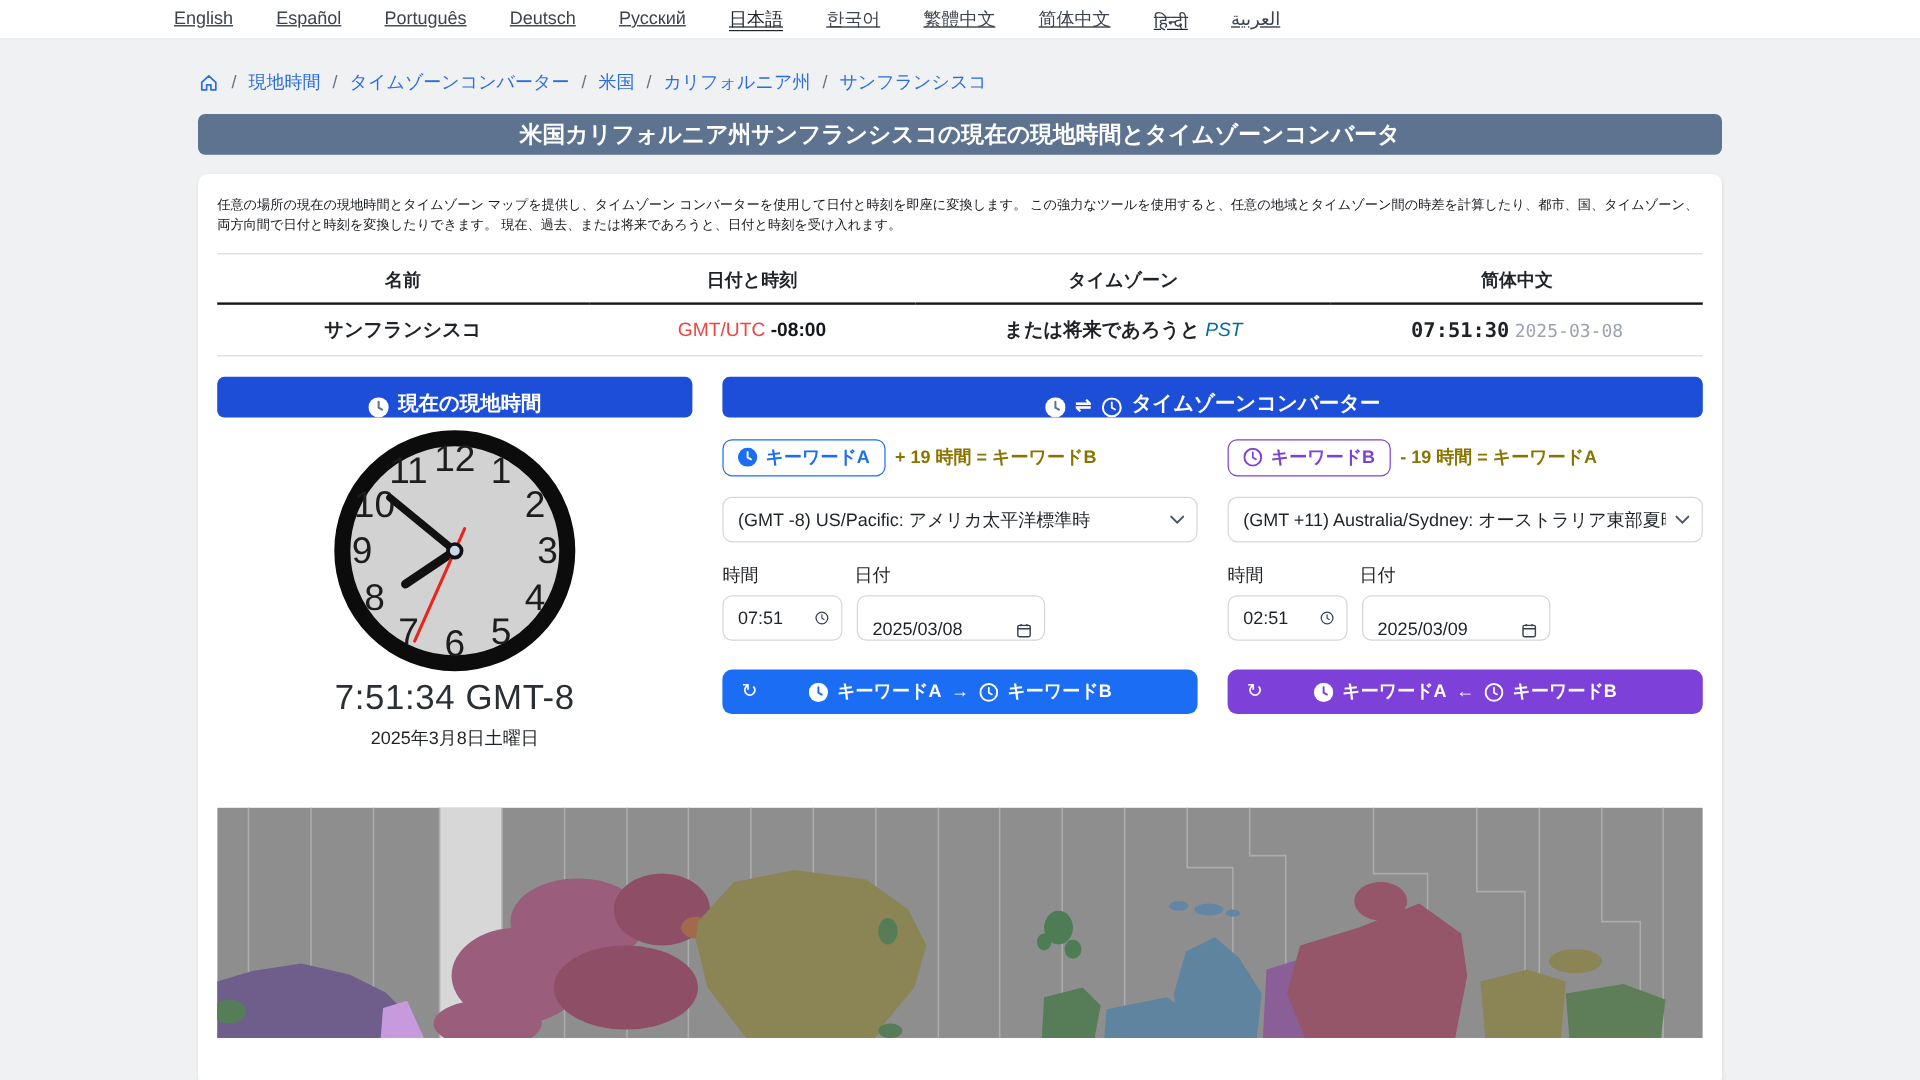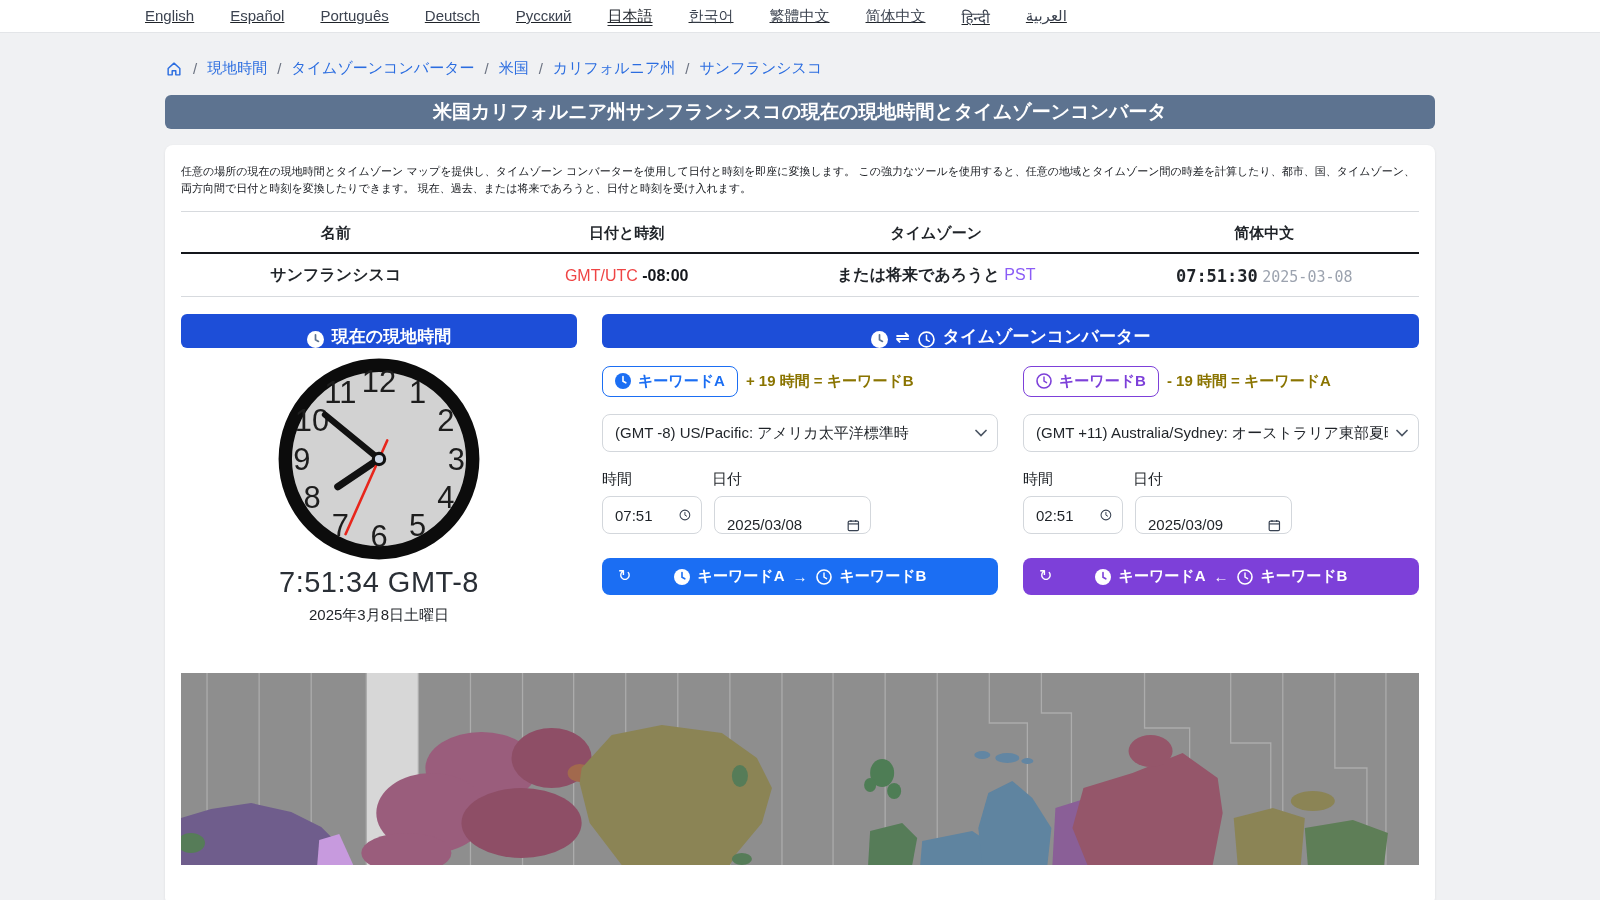--- a/index.html
+++ b/index.html
@@ -35,21 +35,21 @@
 
   
   table.info { width:100%; border-collapse:collapse; margin-top:2px; }
   table.info th { font-size:15px; font-weight:bold; text-align:center; padding:10px 4px 9px; }
   table.info thead tr { border-bottom:2px solid #14171c; }
   table.info td { text-align:center; padding:11px 4px 10px; border-bottom:1px solid #d7dade; font-size:16px; }
   .cell-name { font-weight:bold; font-size:17px; }
   .gmt-label { color:#ef4444; }
   .gmt-offset { font-weight:bold; color:#14171c; }
   .tz-name { font-weight:bold; }
-  .tz-abbr { color:#8b5cf6; }
+  .tz-abbr { color:#0369a1; font-style:italic; }
   .lt-time { font-family:"DejaVu Sans Mono",monospace; font-weight:bold; font-size:17px; }
   .lt-date { font-family:"DejaVu Sans Mono",monospace; color:#9ca3af; font-size:15px; }
 
   
   .panels { display:flex; gap:25px; margin-top:17px; }
   .left-col { width:396px; flex:0 0 396px; }
   .right-col { flex:1; }
   .panel-head { background:#1d4ed8; border-radius:6px; height:34px; display:flex;
     align-items:flex-end; justify-content:center; gap:8px; color:#fff; font-size:17px; font-weight:bold; }
   .panel-head svg { flex:0 0 auto; }

